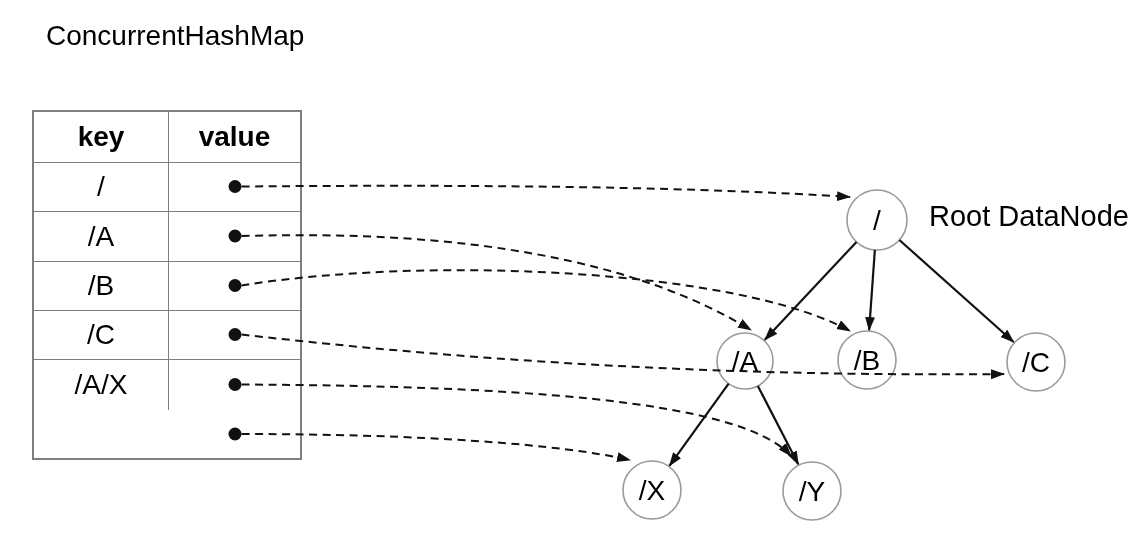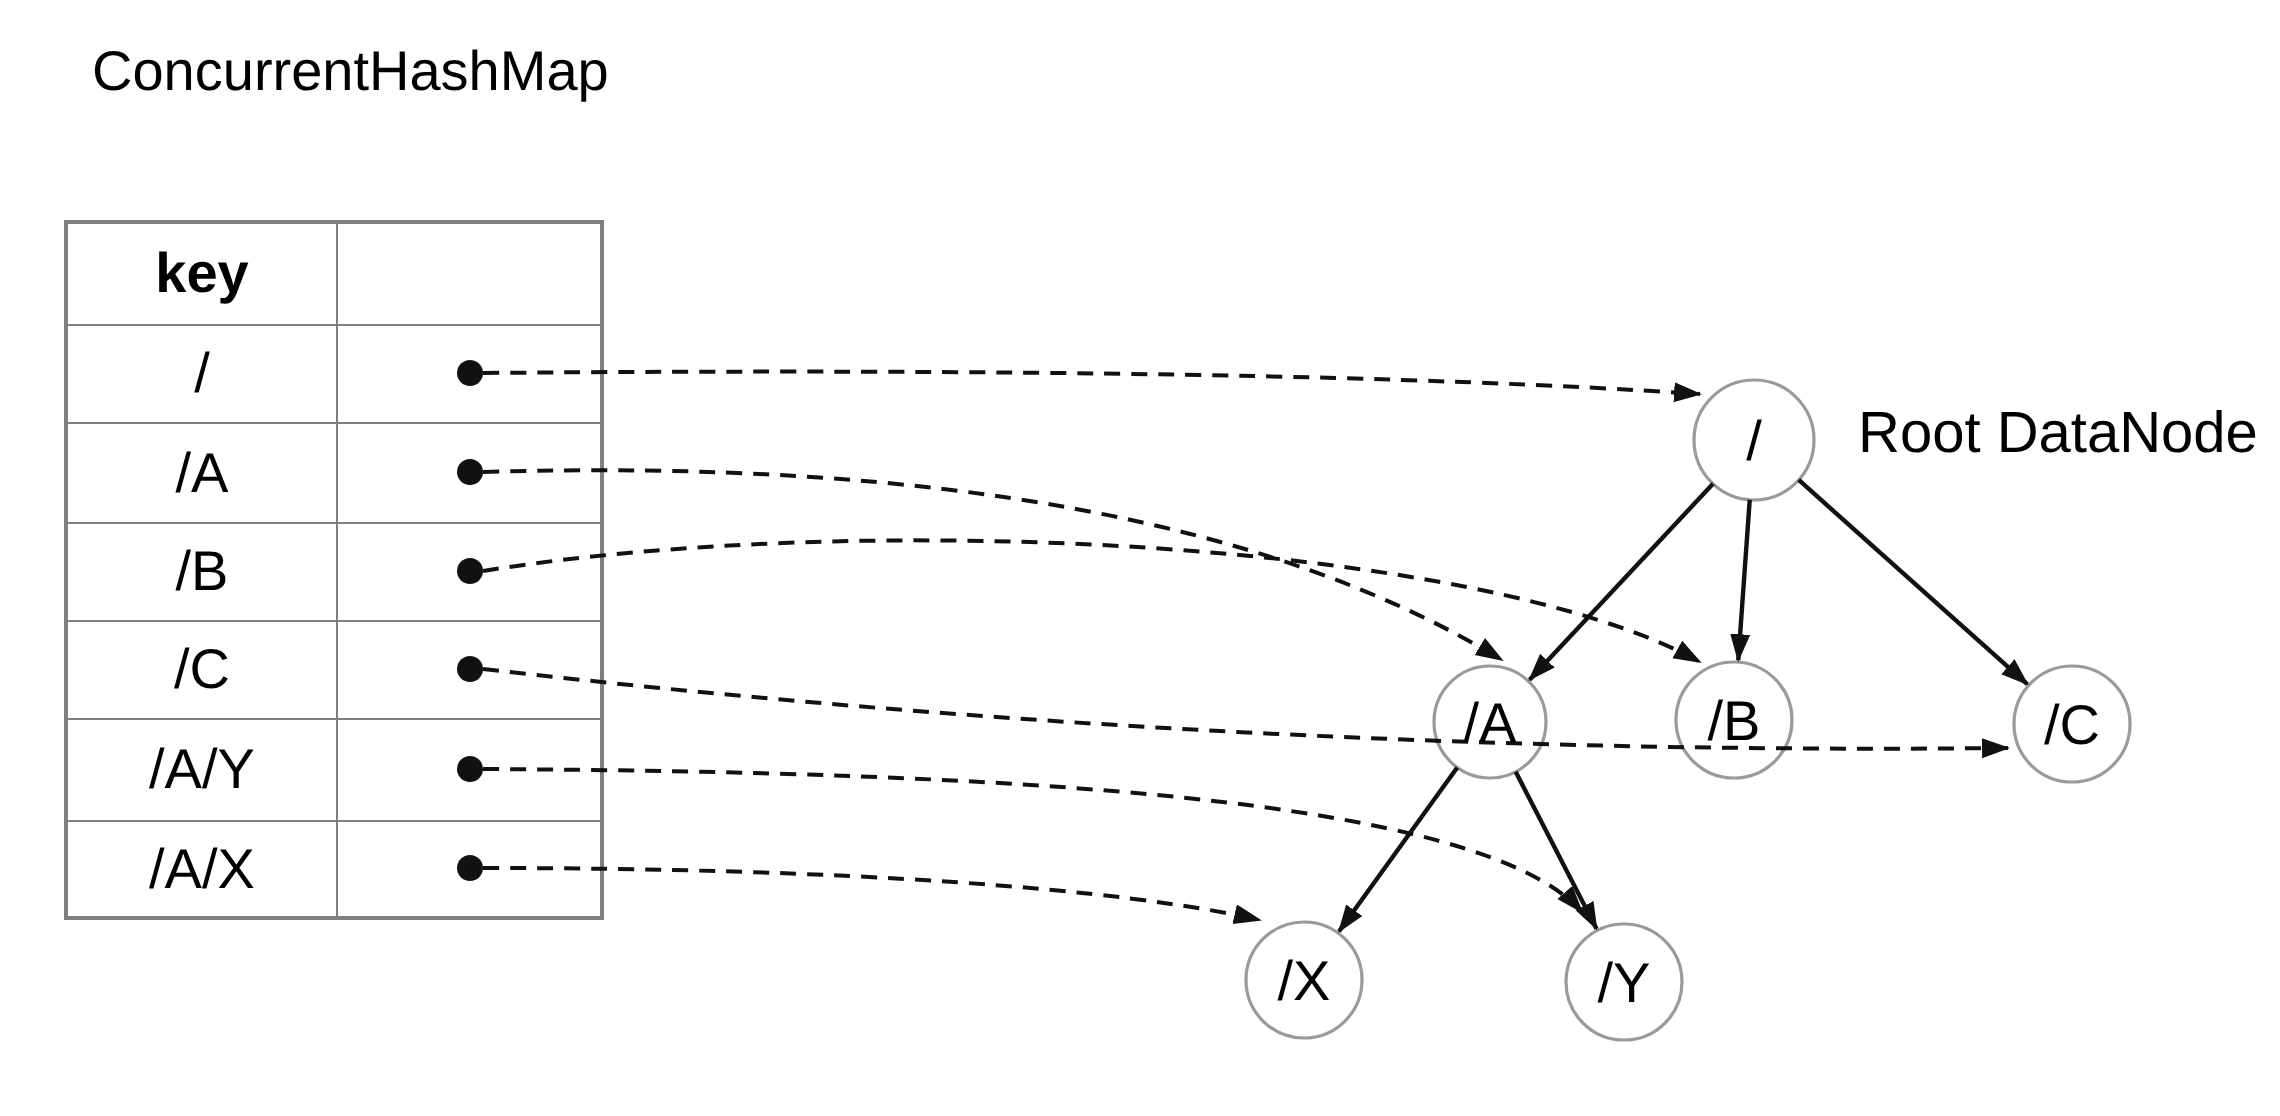--- a/index.html
+++ b/index.html
@@ -32,40 +32,37 @@
 </head>
 <body>
 
 <div class="canvas">
 
   <div class="title">ConcurrentHashMap</div>
 
   <div class="hash-table">
     <div class="t-row t-header">
       <div class="cell key-cell">key</div>
+      <div class="cell val-cell">value</div>
     </div>
 
   <div class="t-row">
         <div class="cell key-cell">/</div>
         <div class="cell val-cell"></div>
       </div>
       <div class="t-row">
         <div class="cell key-cell">/A</div>
         <div class="cell val-cell"></div>
       </div>
       <div class="t-row">
         <div class="cell key-cell">/B</div>
         <div class="cell val-cell"></div>
       </div>
       <div class="t-row">
         <div class="cell key-cell">/C</div>
-        <div class="cell val-cell"></div>
-      </div>
-      <div class="t-row">
-        <div class="cell key-cell">/A/Y</div>
         <div class="cell val-cell"></div>
       </div>
       <div class="t-row">
         <div class="cell key-cell">/A/X</div>
         <div class="cell val-cell"></div>
       </div>
     </div>
 
   <svg class="diagram-svg" id="diagram-svg" viewBox="0 0 1140 558" xmlns="http://www.w3.org/2000/svg">
     <defs>

